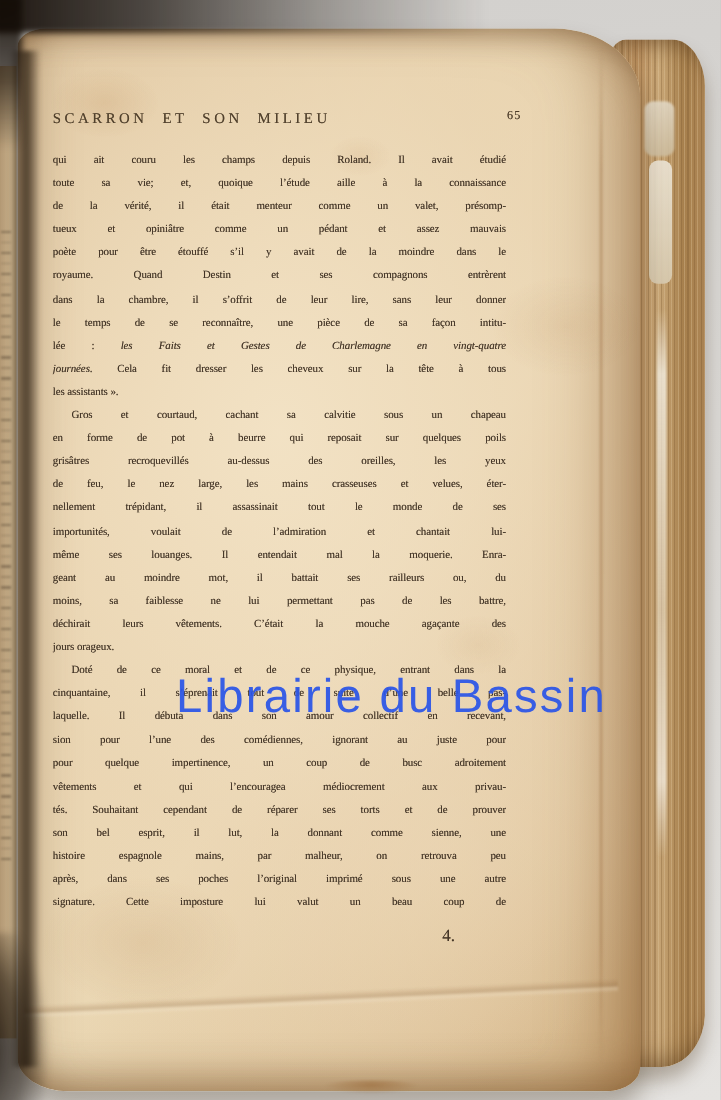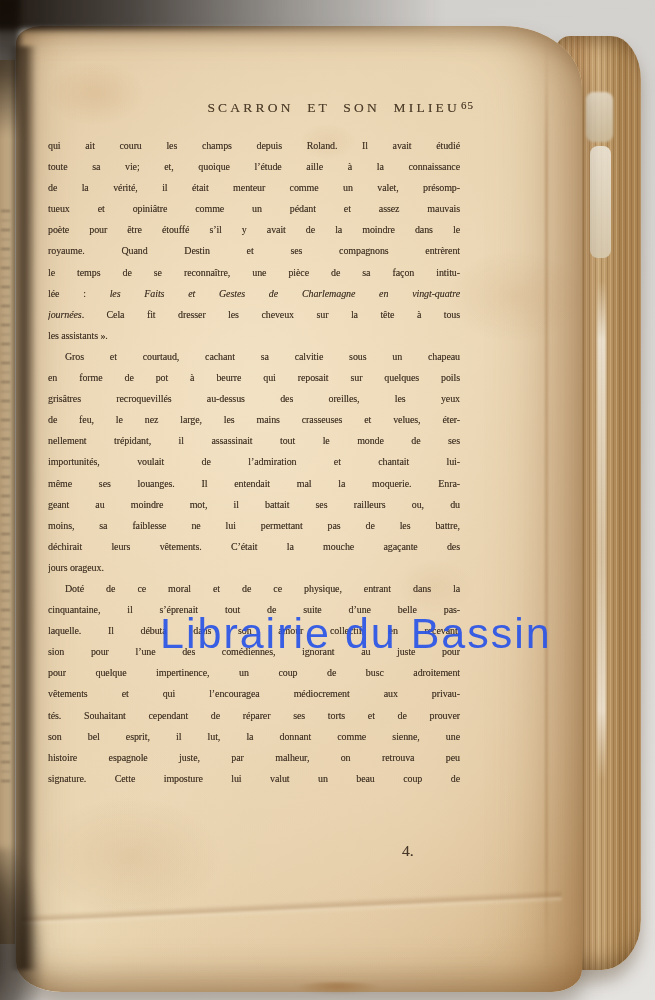--- a/index.html
+++ b/index.html
@@ -99,21 +99,21 @@
     filter:blur(2px);
   }
   .corner-shadow-bottom-left{
     position:absolute;left:-16px;top:848px;width:82px;height:175px;z-index:5;
     background:radial-gradient(100% 100% at 0% 62%, rgba(24,16,8,.92) 0%, rgba(24,16,8,.55) 45%, rgba(24,16,8,0) 75%);
     filter:blur(3px);
   }
   
   .running-header{position:absolute;left:32px;top:74px;width:412px;z-index:6;}
   .running-header .title{
-    display:block;text-align:right;font-size:13.5px;letter-spacing:3.2px;word-spacing:7px;
+    display:block;text-align:left;font-size:13.5px;letter-spacing:3.2px;word-spacing:7px;
     color:#50402c;text-shadow:0 0 .4px rgba(80,64,44,.6);
   }
   .running-header .pageno{
     position:absolute;right:-14px;top:-1px;font-size:11px;letter-spacing:1px;color:#4a3a28;
     text-shadow:0 0 .4px rgba(74,58,40,.6);
   }
   .body-text{
     position:absolute;left:32px;top:109px;width:412px;z-index:6;
     font-size:10px;color:#413325;letter-spacing:-.1px;
     text-shadow:0 0 .4px rgba(65,51,37,.55);
@@ -152,20 +152,21 @@
       <span class="pageno">65</span>
     </div>
 
     <div class="body-text">
         <div class="line"><span>qui ait couru les champs depuis Roland. Il avait étudié</span></div>
         <div class="line"><span>toute sa vie; et, quoique l’étude aille à la connaissance</span></div>
         <div class="line"><span>de la vérité, il était menteur comme un valet, présomp-</span></div>
         <div class="line"><span>tueux et opiniâtre comme un pédant et assez mauvais</span></div>
         <div class="line"><span>poète pour être étouffé s’il y avait de la moindre dans le</span></div>
         <div class="line"><span>royaume. Quand Destin et ses compagnons entrèrent</span></div>
+        <div class="line"><span>dans la chambre, il s’offrit de leur lire, sans leur donner</span></div>
         <div class="line"><span>le temps de se reconnaître, une pièce de sa façon intitu-</span></div>
         <div class="line"><span>lée : </span><span class="it">les Faits et Gestes de Charlemagne en vingt-quatre</span></div>
         <div class="line"><span class="it">journées</span><span>. Cela fit dresser les cheveux sur la tête à tous</span></div>
         <div class="line left"><span>les assistants ».</span></div>
         <div class="line indent"><span>Gros et courtaud, cachant sa calvitie sous un chapeau</span></div>
         <div class="line"><span>en forme de pot à beurre qui reposait sur quelques poils</span></div>
         <div class="line"><span>grisâtres recroquevillés au-dessus des oreilles, les yeux</span></div>
         <div class="line"><span>de feu, le nez large, les mains crasseuses et velues, éter-</span></div>
         <div class="line"><span>nellement trépidant, il assassinait tout le monde de ses</span></div>
         <div class="line"><span>importunités, voulait de l’admiration et chantait lui-</span></div>
@@ -175,21 +176,22 @@
         <div class="line"><span>déchirait leurs vêtements. C’était la mouche agaçante des</span></div>
         <div class="line left"><span>jours orageux.</span></div>
         <div class="line indent"><span>Doté de ce moral et de ce physique, entrant dans la</span></div>
         <div class="line"><span>cinquantaine, il s’éprenait tout de suite d’une belle pas-</span></div>
         <div class="line"><span>laquelle. Il débuta dans son amour collectif en recevant,</span></div>
         <div class="line"><span>sion pour l’une des comédiennes, ignorant au juste pour</span></div>
         <div class="line"><span>pour quelque impertinence, un coup de busc adroitement</span></div>
         <div class="line"><span>vêtements et qui l’encouragea médiocrement aux privau-</span></div>
         <div class="line"><span>tés. Souhaitant cependant de réparer ses torts et de prouver</span></div>
         <div class="line"><span>son bel esprit, il lut, la donnant comme sienne, une</span></div>
-        <div class="line"><span>histoire espagnole juste, par malheur, on retrouva peu</span></div>
+        <div class="line"><span>histoire espagnole mains, par malheur, on retrouva peu</span></div>
+        <div class="line"><span>après, dans ses poches l’original imprimé sous une autre</span></div>
         <div class="line"><span>signature. Cette imposture lui valut un beau coup de</span></div>
       </div>
 
     <div class="signature-mark">4.</div>
   </div>
 
   <div class="fold-line"></div>
   <div class="page-crease"></div>
   <div class="bottom-notch"></div>
 

